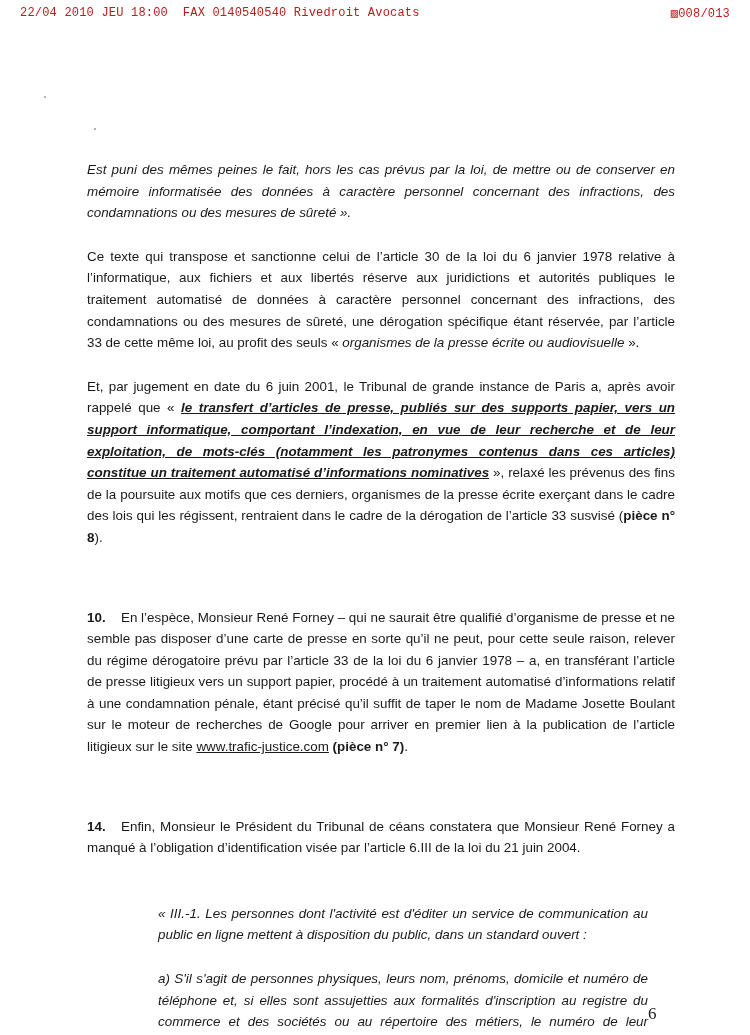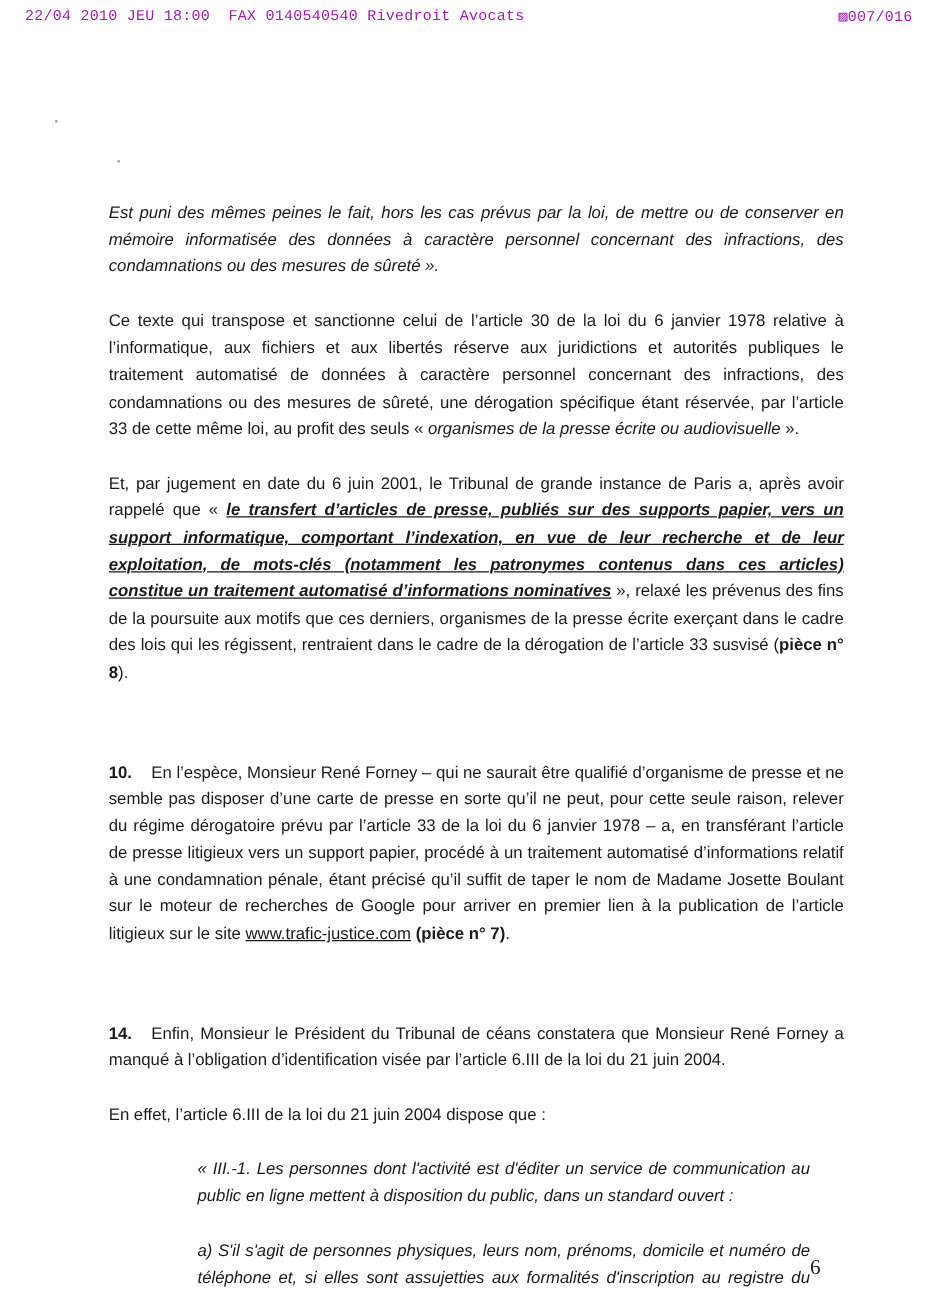--- a/index.html
+++ b/index.html
@@ -2,21 +2,21 @@
 <html><head>
 <meta charset="utf-8">
 <style>
   html, body { margin: 0; padding: 0; background: #ffffff; }
   body {
     width: 750px; height: 1035px; position: relative; overflow: hidden;
     font-family: "Liberation Sans", sans-serif; color: #1a1a1a;
   }
   .fax-header {
     position: absolute; top: 6px; left: 20px; right: 20px; height: 16px;
-    font-family: "Liberation Mono", monospace; font-size: 12px; color: #a21caf;
+    font-family: "Liberation Mono", monospace; font-size: 12px; color: #b91c1c;
     letter-spacing: 0.2px;
   }
   .fax-left { position: absolute; left: 0; top: 0; white-space: pre; }
   .fax-right { position: absolute; right: 0; top: 0; }
   .speck { position: absolute; width: 2px; height: 2px; background: #999; border-radius: 1px; }
   .content {
     position: absolute; left: 87px; top: 159px; width: 588px;
     font-size: 13.4px; line-height: 21.6px; text-align: justify;
   }
   p { margin: 0; }
@@ -32,21 +32,21 @@
     position: absolute; left: 648px; top: 1004px;
     font-family: "Liberation Serif", serif; font-size: 17px; color: #222;
   }
   .link { text-decoration: underline; }
 </style>
 </head>
 <body>
 
 <div class="fax-header">
   <span class="fax-left">22/04 2010 JEU 18:00  FAX 0140540540 Rivedroit Avocats</span>
-  <span class="fax-right">▨007/016</span>
+  <span class="fax-right">▨008/013</span>
 </div>
 
 <span class="speck" style="left:44px;top:96px;"></span>
 <span class="speck" style="left:94px;top:128px;"></span>
 
 <div class="content">
   <p class="it">Est puni des mêmes peines le fait, hors les cas prévus par la loi, de mettre ou de conserver en mémoire informatisée des données à caractère personnel concernant des infractions, des condamnations ou des mesures de sûreté ».</p>
   <div class="gap-m"></div>
 
   <p><span>Ce texte qui transpose et sanctionne celui de l’article 30 de la loi du 6 janvier 1978 relative à l’informatique, aux fichiers et aux libertés réserve aux juridictions et autorités publiques le traitement automatisé de données à caractère personnel concernant des infractions, des condamnations ou des mesures de sûreté, une dérogation spécifique étant réservée, par l’article 33 de cette même loi, au profit des seuls « </span><span class="it">organismes de la presse écrite ou audiovisuelle</span><span> ».</span></p>
@@ -54,21 +54,20 @@
 
   <p><span>Et, par jugement en date du 6 juin 2001, le Tribunal de grande instance de Paris a, après avoir rappelé que « </span><span class="it b u">le transfert d’articles de presse, publiés sur des supports papier, vers un support informatique, comportant l’indexation, en vue de leur recherche et de leur exploitation, de mots-clés (notamment les patronymes contenus dans ces articles) constitue un traitement automatisé d’informations nominatives</span><span> », relaxé les prévenus des fins de la poursuite aux motifs que ces derniers, organismes de la presse écrite exerçant dans le cadre des lois qui les régissent, rentraient dans le cadre de la dérogation de l’article 33 susvisé (</span><span class="b">pièce n° 8</span><span>).</span></p>
   <div class="gap-l"></div>
 
   <p><span class="num">10.</span><span>En l’espèce, Monsieur René Forney – qui ne saurait être qualifié d’organisme de presse et ne semble pas disposer d’une carte de presse en sorte qu’il ne peut, pour cette seule raison, relever du régime dérogatoire prévu par l’article 33 de la loi du 6 janvier 1978 – a, en transférant l’article de presse litigieux vers un support papier, procédé à un traitement automatisé d’informations relatif à une condamnation pénale, étant précisé qu’il suffit de taper le nom de Madame Josette Boulant sur le moteur de recherches de Google pour arriver en premier lien à la publication de l’article litigieux sur le site </span><span class="link">www.trafic-justice.com</span><span> </span><span class="b">(pièce n° 7)</span><span>.</span></p>
   <div class="gap-l"></div>
 
   <p><span class="num">14.</span><span>Enfin, Monsieur le Président du Tribunal de céans constatera que Monsieur René Forney a manqué à l’obligation d’identification visée par l’article 6.III de la loi du 21 juin 2004.</span></p>
   <div class="gap-s"></div>
 
-  <p>En effet, l’article 6.III de la loi du 21 juin 2004 dispose que :</p>
   <div class="gap-s"></div>
 
   <div class="quote-block">
     <p class="it">« III.-1. Les personnes dont l'activité est d'éditer un service de communication au public en ligne mettent à disposition du public, dans un standard ouvert :</p>
     <div class="gap-s"></div>
     <p class="it">a) S'il s'agit de personnes physiques, leurs nom, prénoms, domicile et numéro de téléphone et, si elles sont assujetties aux formalités d'inscription au registre du commerce et des sociétés ou au répertoire des métiers, le numéro de leur inscription ; [...]</p>
   </div>
 </div>
 
 <div class="page-num">6</div>

